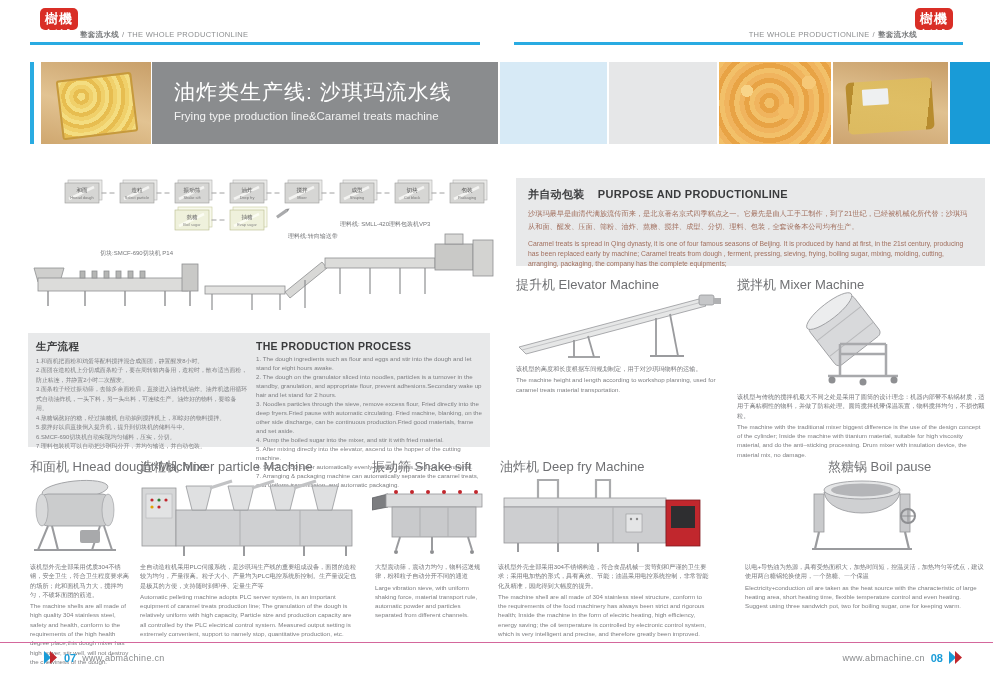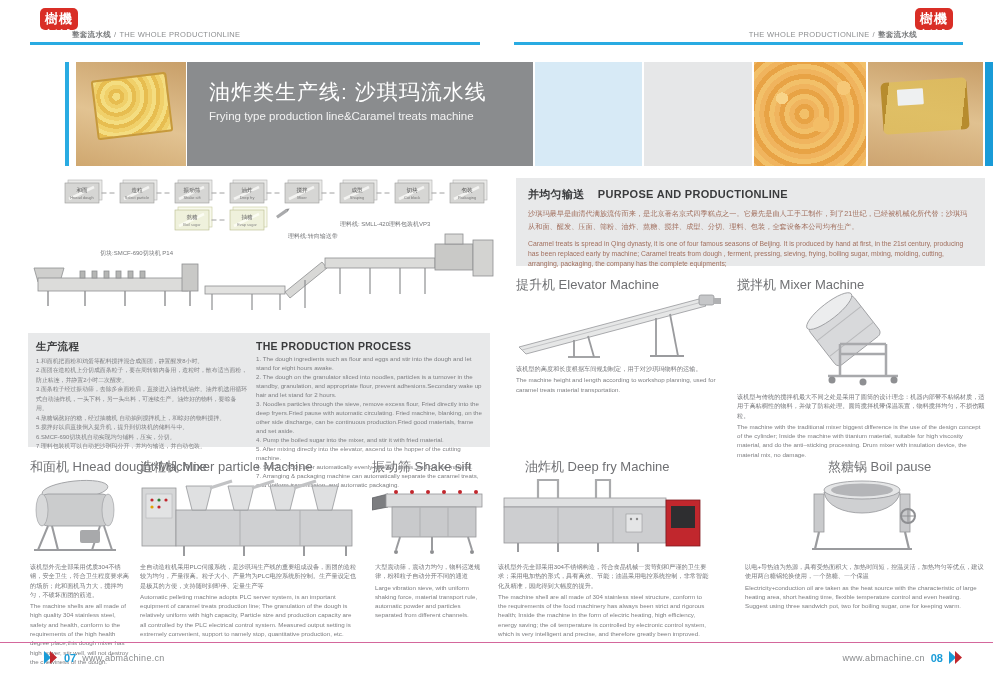--- a/index.html
+++ b/index.html
@@ -7,27 +7,27 @@
         font-family:"Liberation Sans",sans-serif;}
   
   .seal{position:absolute;width:38px;height:22px;background:#d92e26;border-radius:5px;
         color:#fff;font-weight:bold;font-size:13px;line-height:17px;text-align:center;
         letter-spacing:1px;padding-top:2px;box-sizing:border-box;}
   .seal-l{left:40px;top:8px;}
   .seal-r{right:40px;top:8px;}
   .hdr{position:absolute;top:30px;font-size:7.5px;color:#8c8e90;letter-spacing:.3px;white-space:nowrap;}
   .hdr .hz{font-weight:bold;color:#77797b;}
   .hdr .hsep{margin:0 3px;color:#8c8e90;}
-  .hdr-l{left:72px;}
+  .hdr-l{left:80px;}
   .hdr-r{right:76px;}
   .bluebar{position:absolute;top:42px;height:3px;background:#29abe2;}
   .bar-l{left:30px;width:450px;}
   .bar-r{left:514px;width:449px;}
   
-  .bn{position:absolute;top:62px;height:104px;margin-left:35px;}
+  .bn{position:absolute;top:62px;height:82px;}
   .bn-edge{left:30px;width:4px;background:#29abe2;}
   .bn-photo1{left:41px;width:110px;background:linear-gradient(15deg,#cfa76f,#e2c392 45%,#c89f69);overflow:hidden;}
   .sachima{position:absolute;left:18px;top:14px;width:72px;height:56px;border-radius:3px;
            transform:rotate(-7deg);border:2px solid #c79a3b;
            background:repeating-radial-gradient(circle at 30% 30%,#f4dd80 0 4px,#e7bd50 4px 8px,#f0d06a 8px 12px);}
   .bn-title{left:152px;width:346px;background:#8a8c8e;color:#fff;box-sizing:border-box;padding:16px 0 0 22px;}
   .bn-zh{font-size:21px;letter-spacing:1px;}
   .bn-en{font-size:11.5px;margin-top:4px;color:#f2f2f2;}
   .bn-lblue{left:500px;width:107px;background:#d7eaf6;}
   .bn-lgray{left:609px;width:108px;background:#e6e7e8;}
@@ -259,21 +259,21 @@
       <div class="pi">3. Noodles particles through the sieve, remove excess flour, Fried directly into the deep fryers.Fried pause with automatic circulating. Fried machine, blanking, on the other side discharge, can be continuous production.Fried good materials, frame and set aside.</div>
       <div class="pi">4. Pump the boiled sugar into the mixer, and stir it with fried material.</div>
       <div class="pi">5. After mixing directly into the elevator, ascend to the hopper of the cutting machine.</div>
       <div class="pi">6. SMCF – 650 cutter automatically evenly spread , press, and cut the material.</div>
       <div class="pi">7. Arranging &amp; packaging machine can automatically separate the caramel treats, and uniform transmission, and automatic packaging.</div>
     </div>
   </div>
 
   <div class="panel" id="purpose">
     <h3>
-      <span>并均匀输送</span>
+      <span>并自动包装</span>
       <span class="sp">PURPOSE AND PRODUCTIONLINE</span>
     </h3>
     <div class="pp-zh">沙琪玛最早是由清代满族流传而来，是北京著名京式四季糕点之一。它最先是由人工手工制作，到了21世纪，已经被机械化所代替；沙琪玛从和面、醒发、压面、筛粉、油炸、熬糖、搅拌、成型、分切、理料、包装，全套设备本公司均有生产。</div>
     <div class="pp-en">Caramel treats is spread in Qing dynasty, it is one of four famous seasons of Beijing. It is produced by hand at first, in the 21st century, producing has been replaced early by machine; Caramel treats from dough , ferment, pressing, sieving, frying, boiling sugar, mixing, molding, cutting, arranging, packaging, the company has the complete equipments;</div>
   </div>
 
   <div class="sec-title" style="left:516px;top:276px;">提升机 Elevator Machine</div>
   <svg class="mphoto" style="left:516px;top:290px;" width="215" height="70" viewBox="0 0 215 70">
     <polygon points="3,57 183,9 190,16 10,64" fill="#e6e7e7" stroke="#96979a" stroke-width="0.8"></polygon>
     <line x1="6" y1="60" x2="186" y2="12" stroke="#c2c3c5" stroke-width="1"></line>
@@ -390,21 +390,21 @@
     </g>
     <circle cx="24" cy="78" r="2" fill="#8e8f92"></circle>
       <circle cx="60" cy="78" r="2" fill="#8e8f92"></circle>
     <circle cx="100" cy="78" r="2" fill="#8e8f92"></circle>
   </svg>
   <div class="cap" style="left:375px;top:562px;width:114px;">
     <div class="cap-zh">大型震动筛，震动力均匀，物料运送规律，粉和粒子自动分开不同的通道</div>
     <div class="cap-en">Large vibration sieve, with uniform shaking force, material transport rule, automatic powder and particles separated from different channels.</div>
   </div>
 
-  <div class="sec-title" style="left:500px;top:458px;margin-left:25px;">油炸机 Deep fry Machine</div>
+  <div class="sec-title" style="left:500px;top:458px;">油炸机 Deep fry Machine</div>
   <svg class="mphoto" style="left:498px;top:474px;" width="205" height="80" viewBox="0 0 205 80">
     <rect x="6" y="24" width="162" height="9" fill="#dfe0e1" stroke="#96979a" stroke-width="0.8"></rect>
     <rect x="6" y="33" width="162" height="36" fill="#cdced0" stroke="#96979a" stroke-width="0.8"></rect>
     <line x1="60" y1="33" x2="60" y2="69" stroke="#aeafb1"></line>
     <line x1="115" y1="33" x2="115" y2="69" stroke="#aeafb1"></line>
     <g stroke="#aaabad" stroke-width="2.2" fill="none">
       <path d="M40 24 L40 6 L60 6 L60 24"></path>
       <path d="M98 24 L98 6 L112 6 L112 24"></path>
     </g>
     <rect x="128" y="40" width="16" height="18" fill="#e4e5e6" stroke="#96979a" stroke-width="0.6"></rect>

